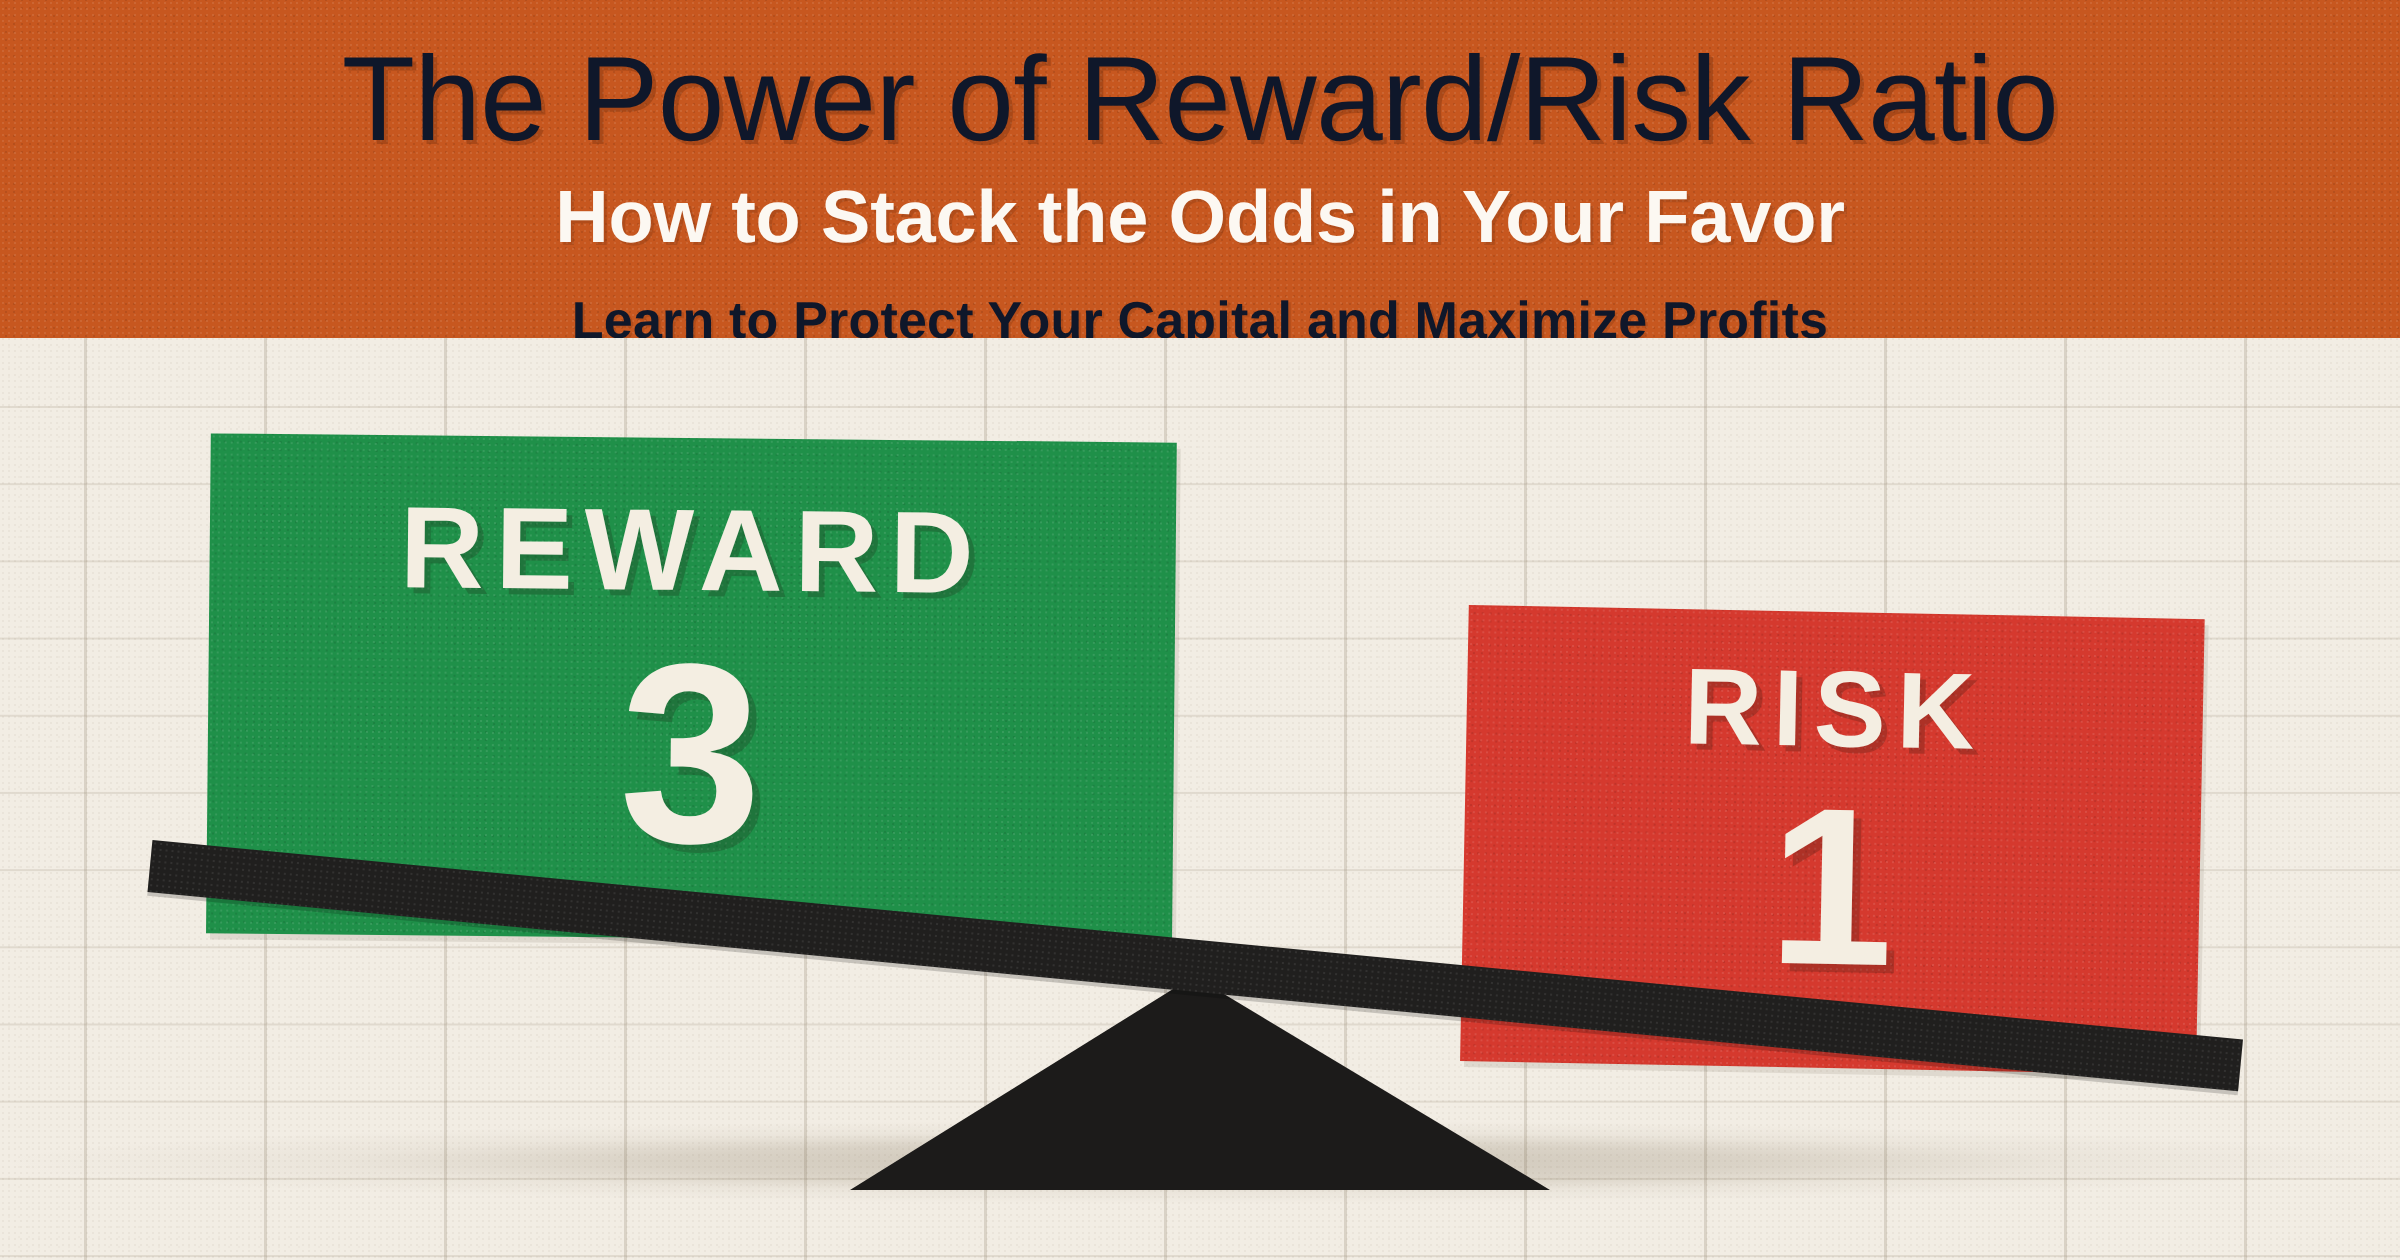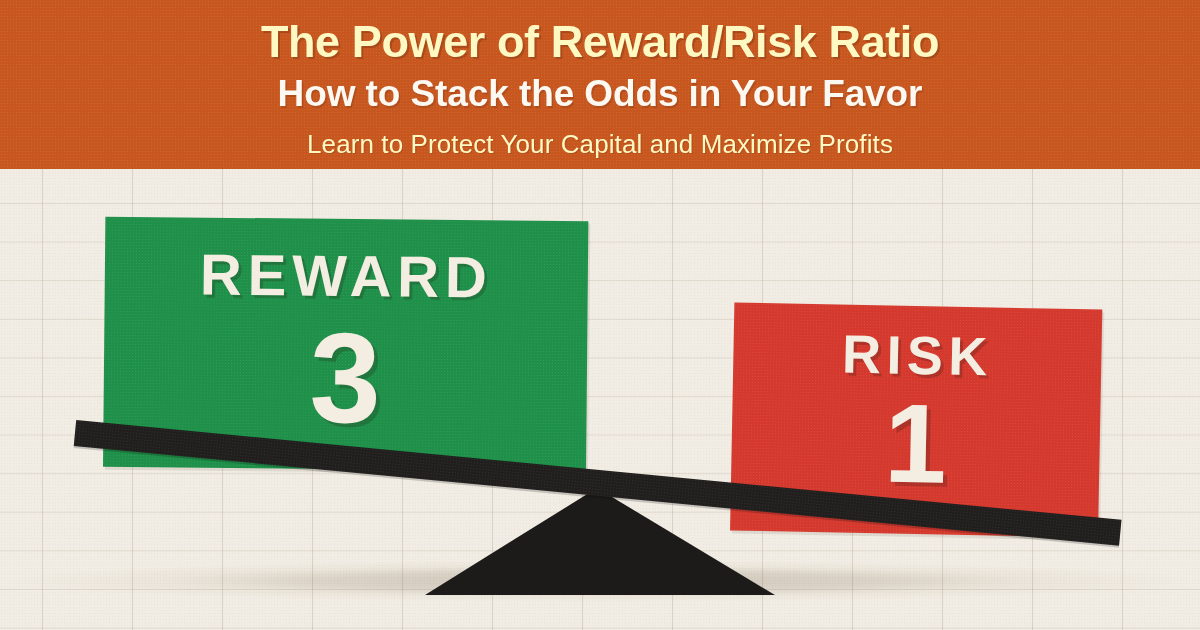--- a/index.html
+++ b/index.html
@@ -59,42 +59,42 @@
     background-position:0 0, 1px 2px;
   }
   .header-inner {
     position:relative; z-index:2;
     width:100%; height:100%;
     display:flex; flex-direction:column;
     align-items:center; justify-content:flex-start;
     padding-top:19px;
   }
   .title {
-    font-size:45px;
-    font-weight:bold;
-    color:#fef9c3;
+    font-size:60px;
+    font-weight:normal;
+    color:#0f172a;
     letter-spacing:-0.4px;
     line-height:1.04;
     white-space:nowrap;
     text-shadow:2px 2px 0 rgba(100,40,10,0.30);
   }
   .subtitle {
     font-size:37px;
     font-weight:bold;
     color:#FCF8F2;
     letter-spacing:-0.1px;
     line-height:1.1;
     margin-top:8px;
     white-space:nowrap;
     text-shadow:1.5px 1.5px 0 rgba(100,40,10,0.22);
   }
   .tagline {
     font-size:26px;
-    font-weight:normal;
-    color:#fef9c3;
+    font-weight:bold;
+    color:#0f172a;
     letter-spacing:0.1px;
     margin-top:15px;
     white-space:nowrap;
     text-shadow:1.2px 1.2px 0 rgba(100,40,10,0.20);
   }
 
   
   .ground-shadow {
     position:absolute;
     left:0px; top:560px;

